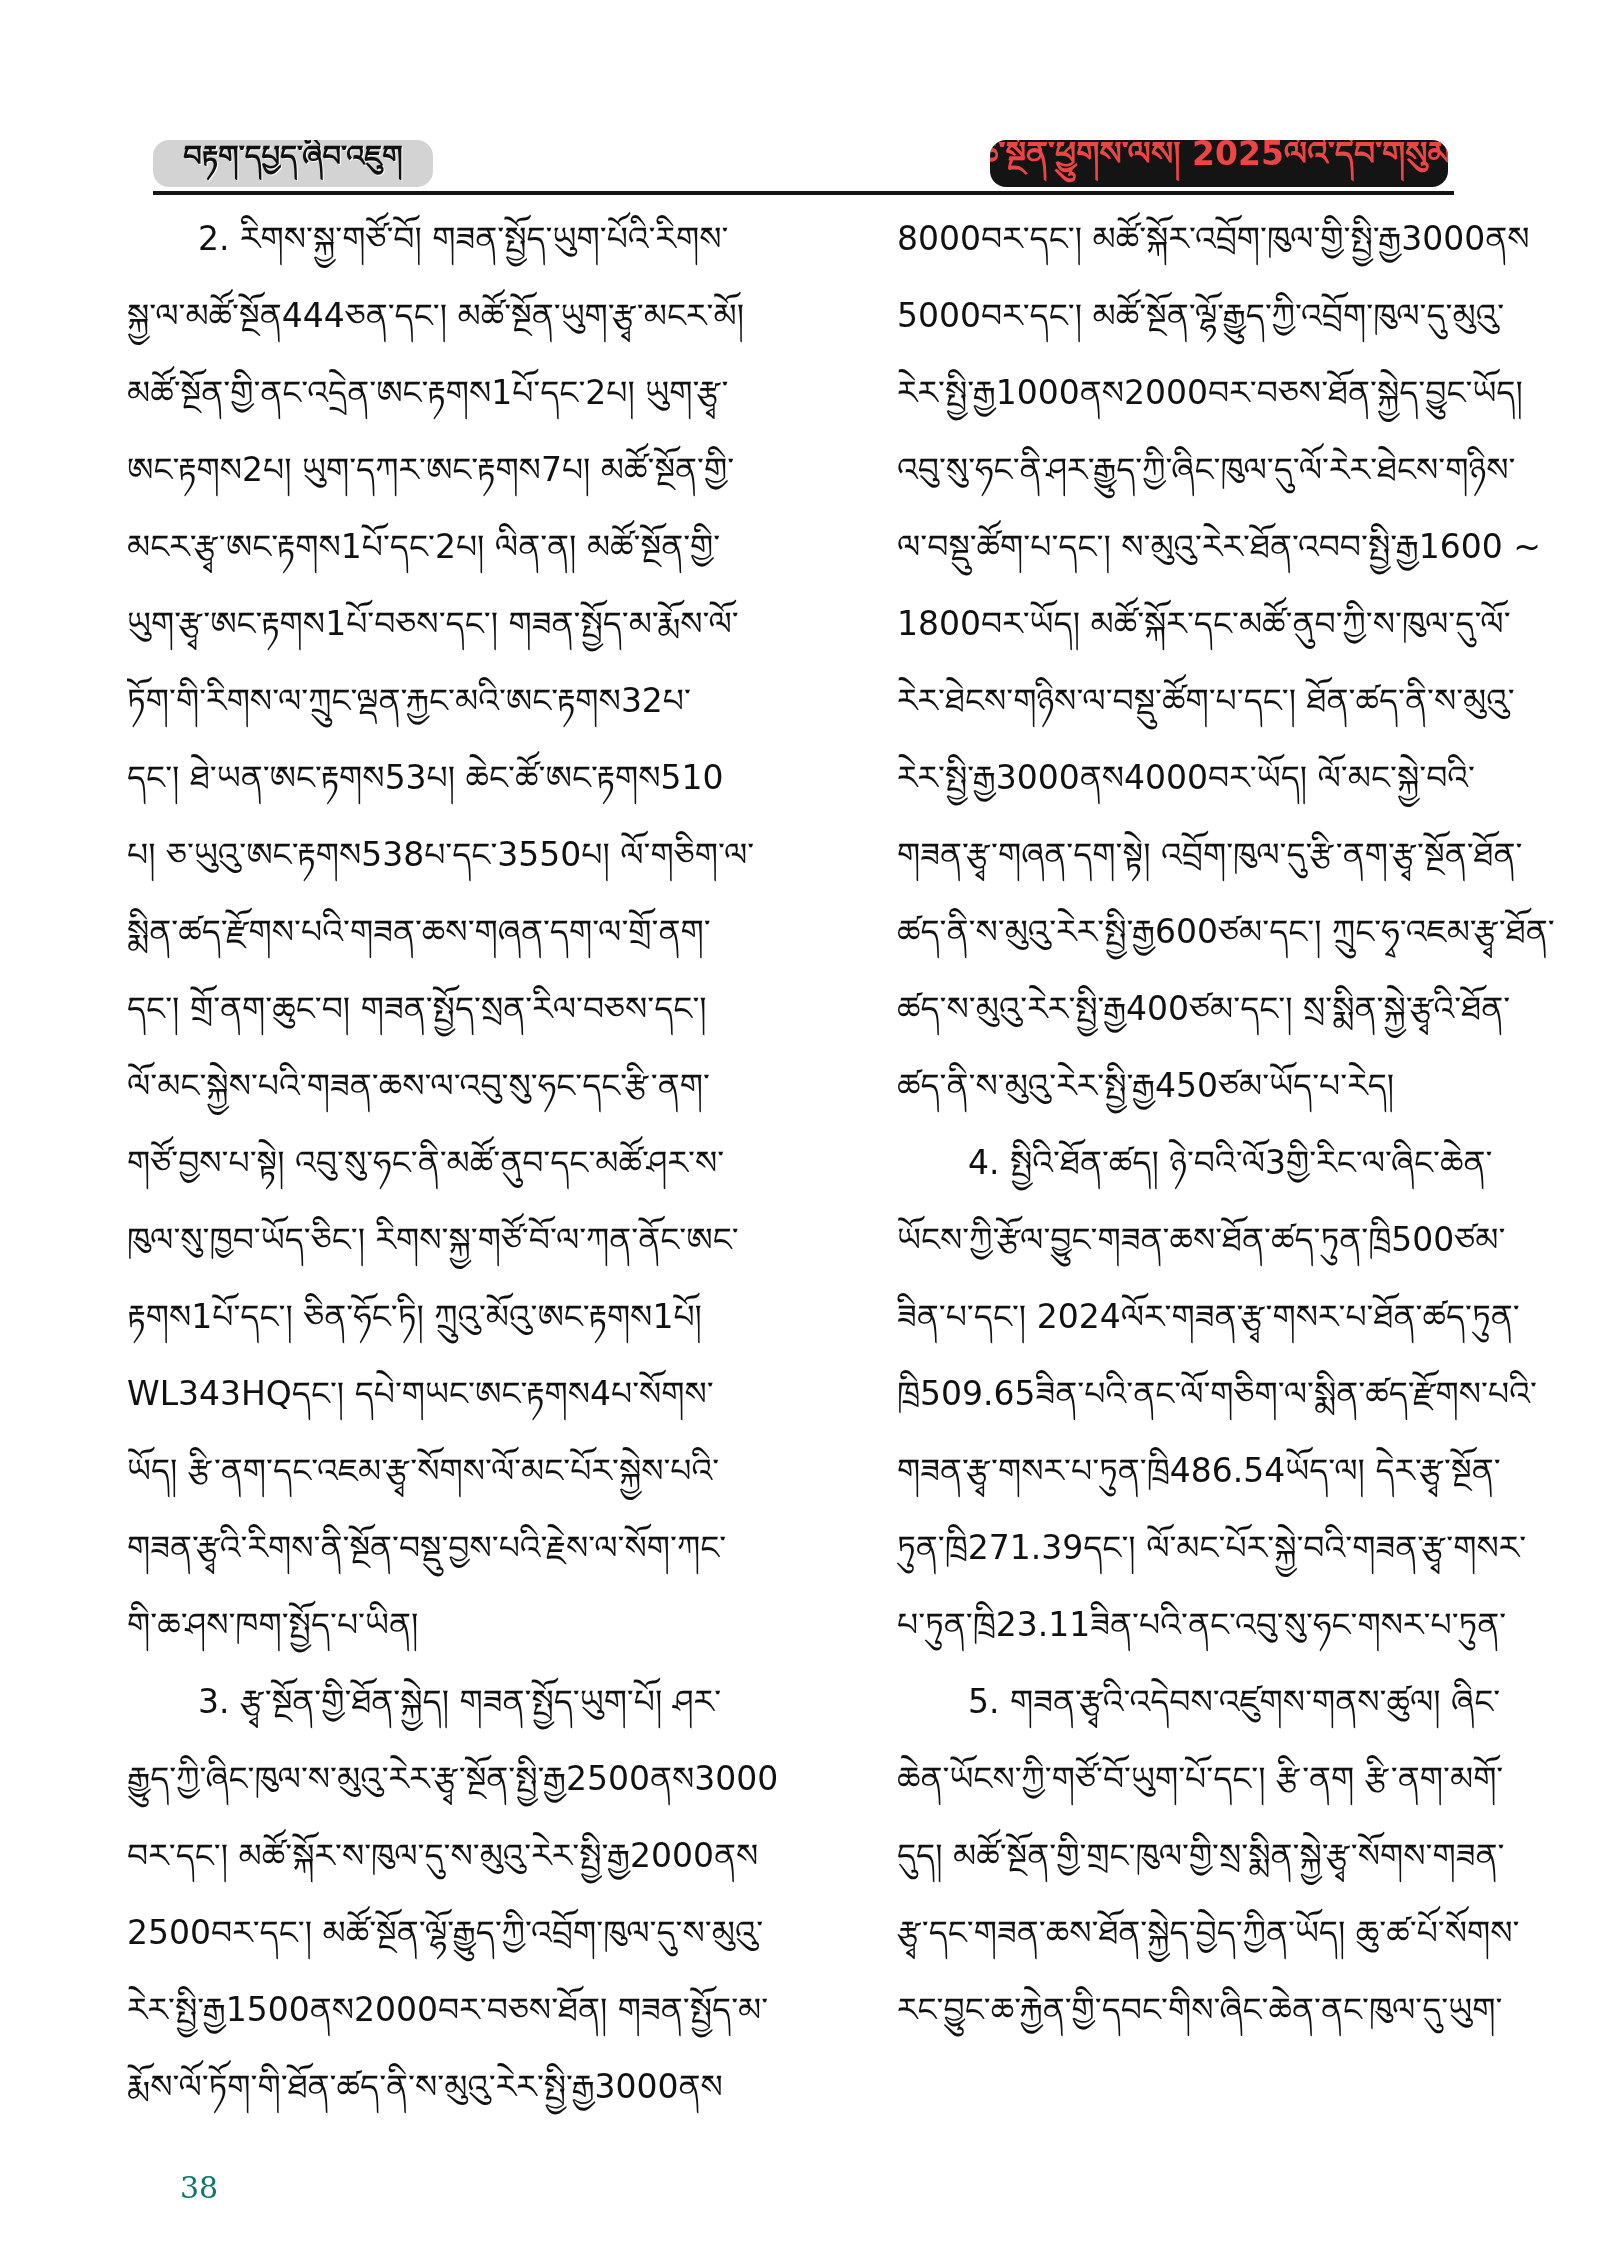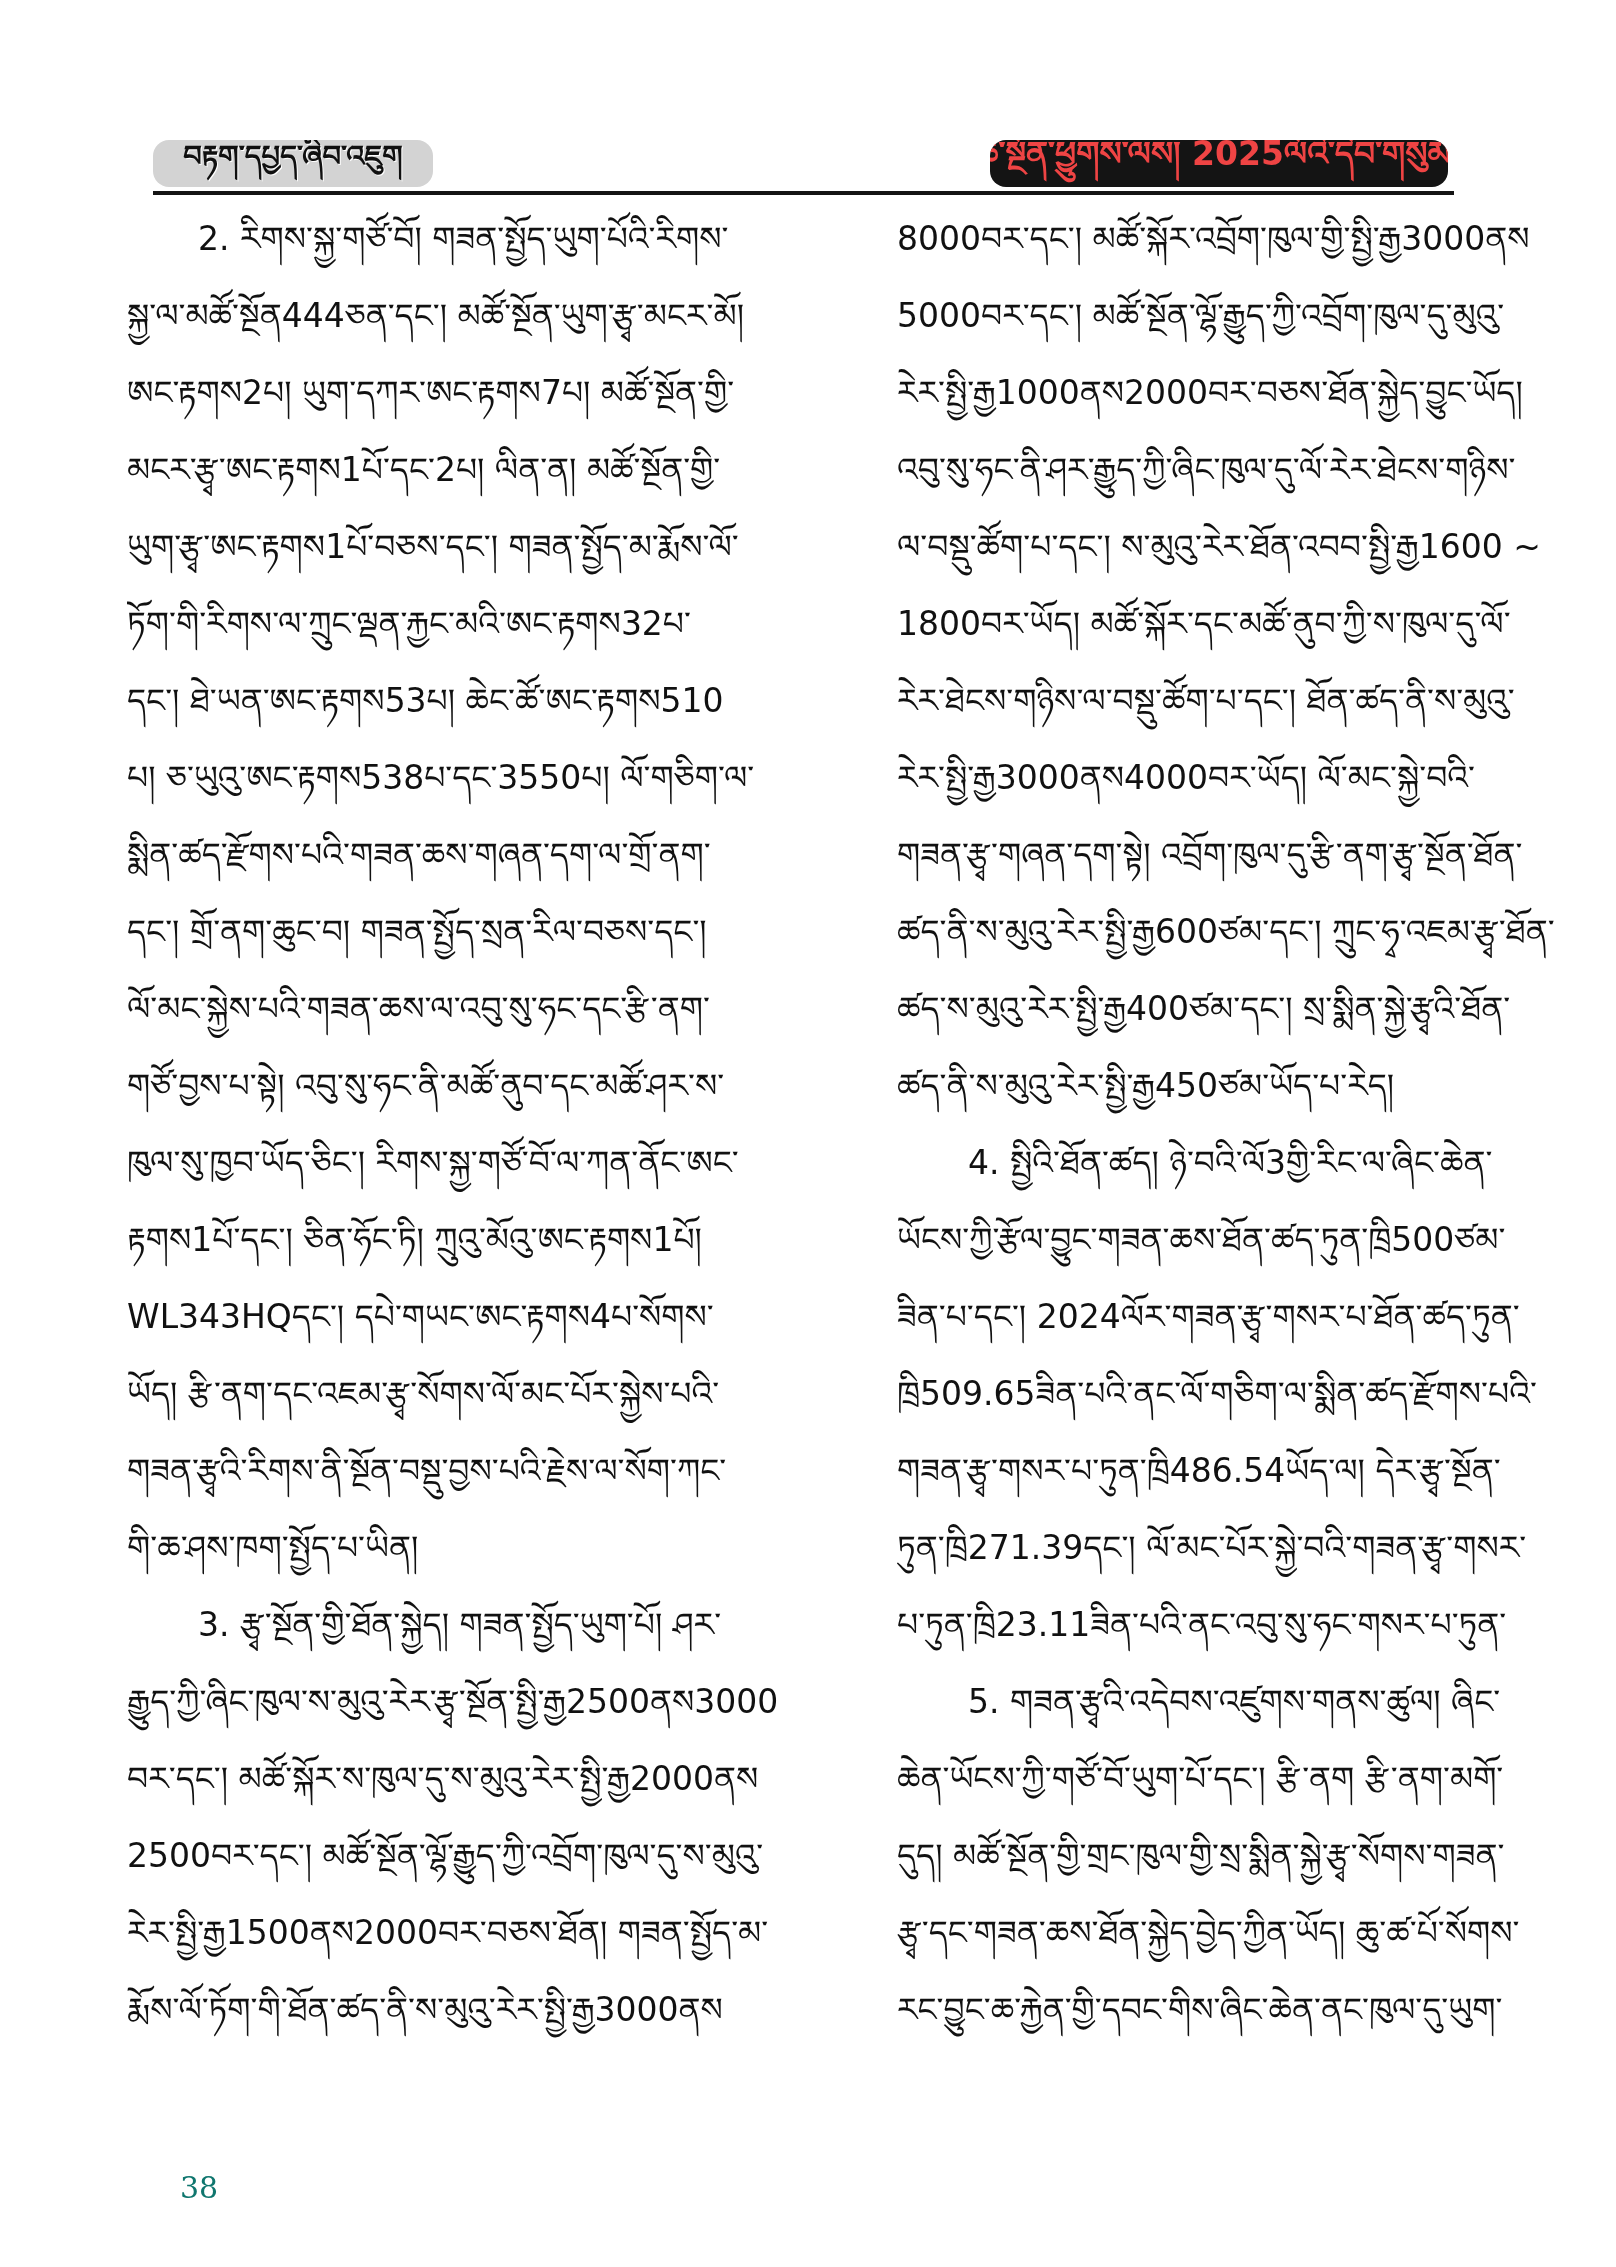--- a/index.html
+++ b/index.html
@@ -57,20 +57,21 @@
 
   <div class="tab tab-left">བརྟག་དཔྱད་ཞིབ་འཇུག</div>
 
   <div class="tab tab-right">མཚོ་སྔོན་ཕྱུགས་ལས། 2025ལོའི་དེབ་གསུམ་པ།</div>
 
   <div class="header-rule"></div>
 
   <div class="col col-left">
       <div class="tline pstart">2. རིགས་སྐྱ་གཙོ་བོ། གཟན་སྤྱོད་ཡུག་པོའི་རིགས་</div>
       <div class="tline">སྐྱ་ལ་མཚོ་སྔོན444ཅན་དང་། མཚོ་སྔོན་ཡུག་རྩྭ་མངར་མོ།</div>
+      <div class="tline">མཚོ་སྔོན་གྱི་ནང་འདྲེན་ཨང་རྟགས1པོ་དང་2པ། ཡུག་རྩྭ་</div>
       <div class="tline">ཨང་རྟགས2པ། ཡུག་དཀར་ཨང་རྟགས7པ། མཚོ་སྔོན་གྱི་</div>
       <div class="tline">མངར་རྩྭ་ཨང་རྟགས1པོ་དང་2པ། ལིན་ན། མཚོ་སྔོན་གྱི་</div>
       <div class="tline">ཡུག་རྩྭ་ཨང་རྟགས1པོ་བཅས་དང་། གཟན་སྤྱོད་མ་རྨོས་ལོ་</div>
       <div class="tline">ཏོག་གི་རིགས་ལ་ཀྲུང་ལྡན་རྐྱང་མའི་ཨང་རྟགས32པ་</div>
       <div class="tline">དང་། ཐེ་ཡན་ཨང་རྟགས53པ། ཆེང་ཚོ་ཨང་རྟགས510</div>
       <div class="tline">པ། ཅ་ཡུའུ་ཨང་རྟགས538པ་དང་3550པ། ལོ་གཅིག་ལ་</div>
       <div class="tline">སྨིན་ཚད་རྫོགས་པའི་གཟན་ཆས་གཞན་དག་ལ་གྲོ་ནག་</div>
       <div class="tline">དང་། གྲོ་ནག་ཆུང་བ། གཟན་སྤྱོད་སྲན་རིལ་བཅས་དང་།</div>
       <div class="tline">ལོ་མང་སྐྱེས་པའི་གཟན་ཆས་ལ་འབུ་སུ་ཧང་དང་རྩི་ནག་</div>
       <div class="tline">གཙོ་བྱས་པ་སྟེ། འབུ་སུ་ཧང་ནི་མཚོ་ནུབ་དང་མཚོ་ཤར་ས་</div>

